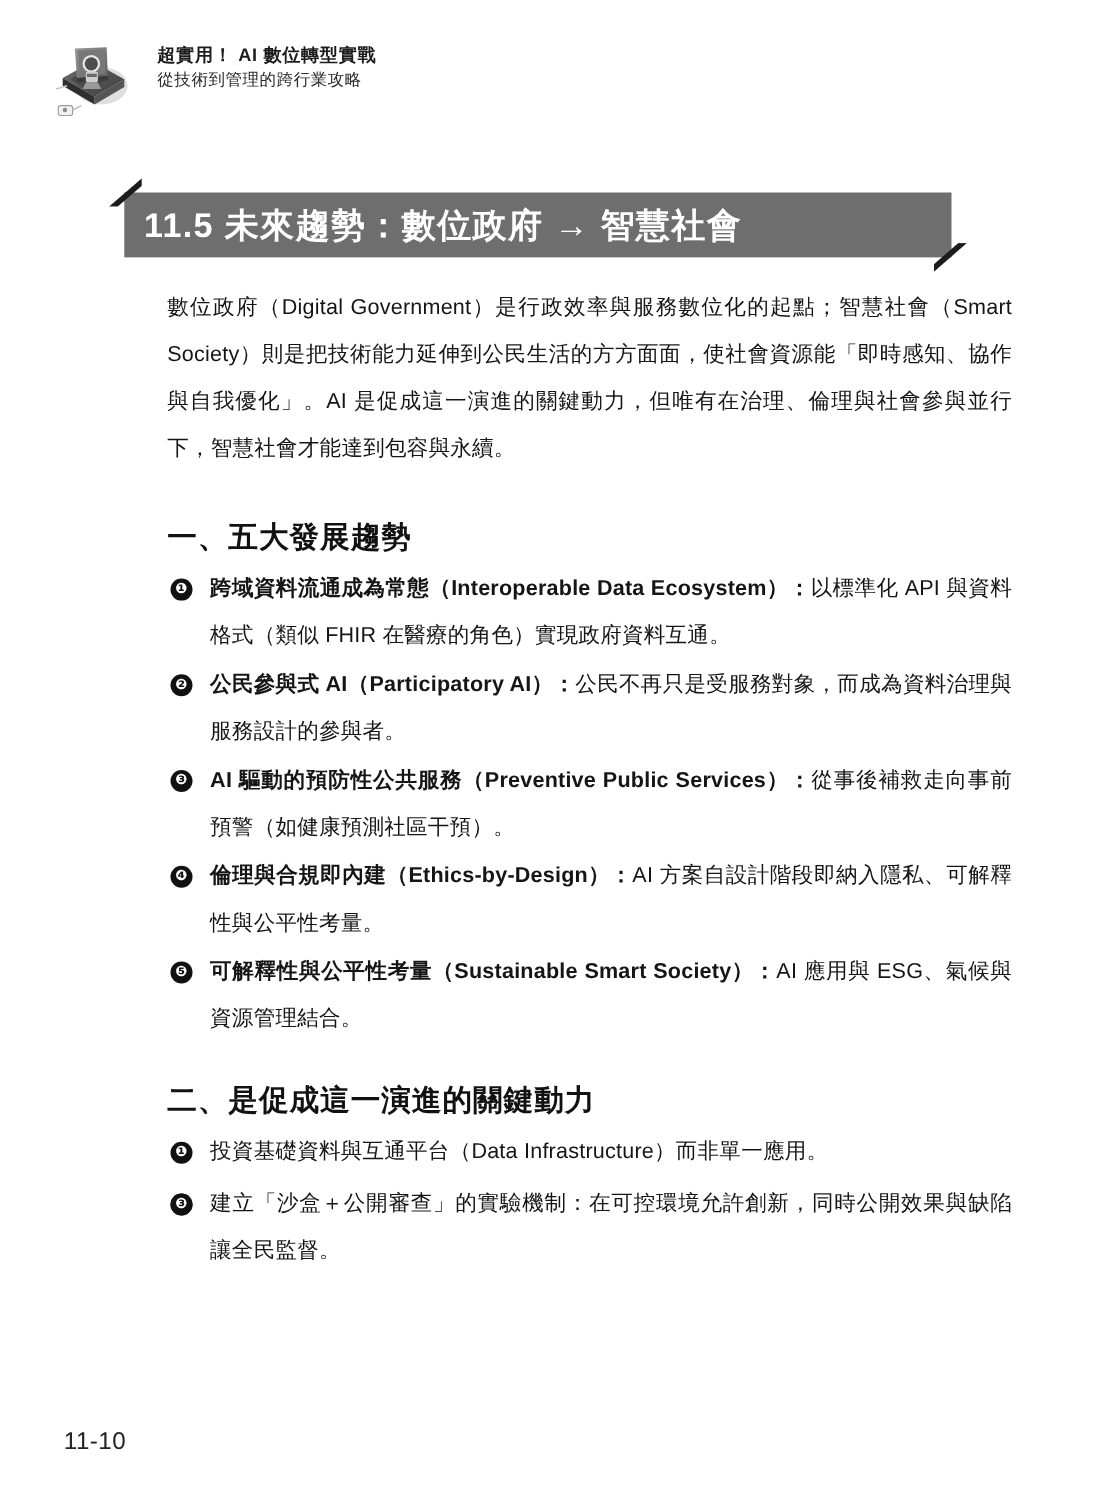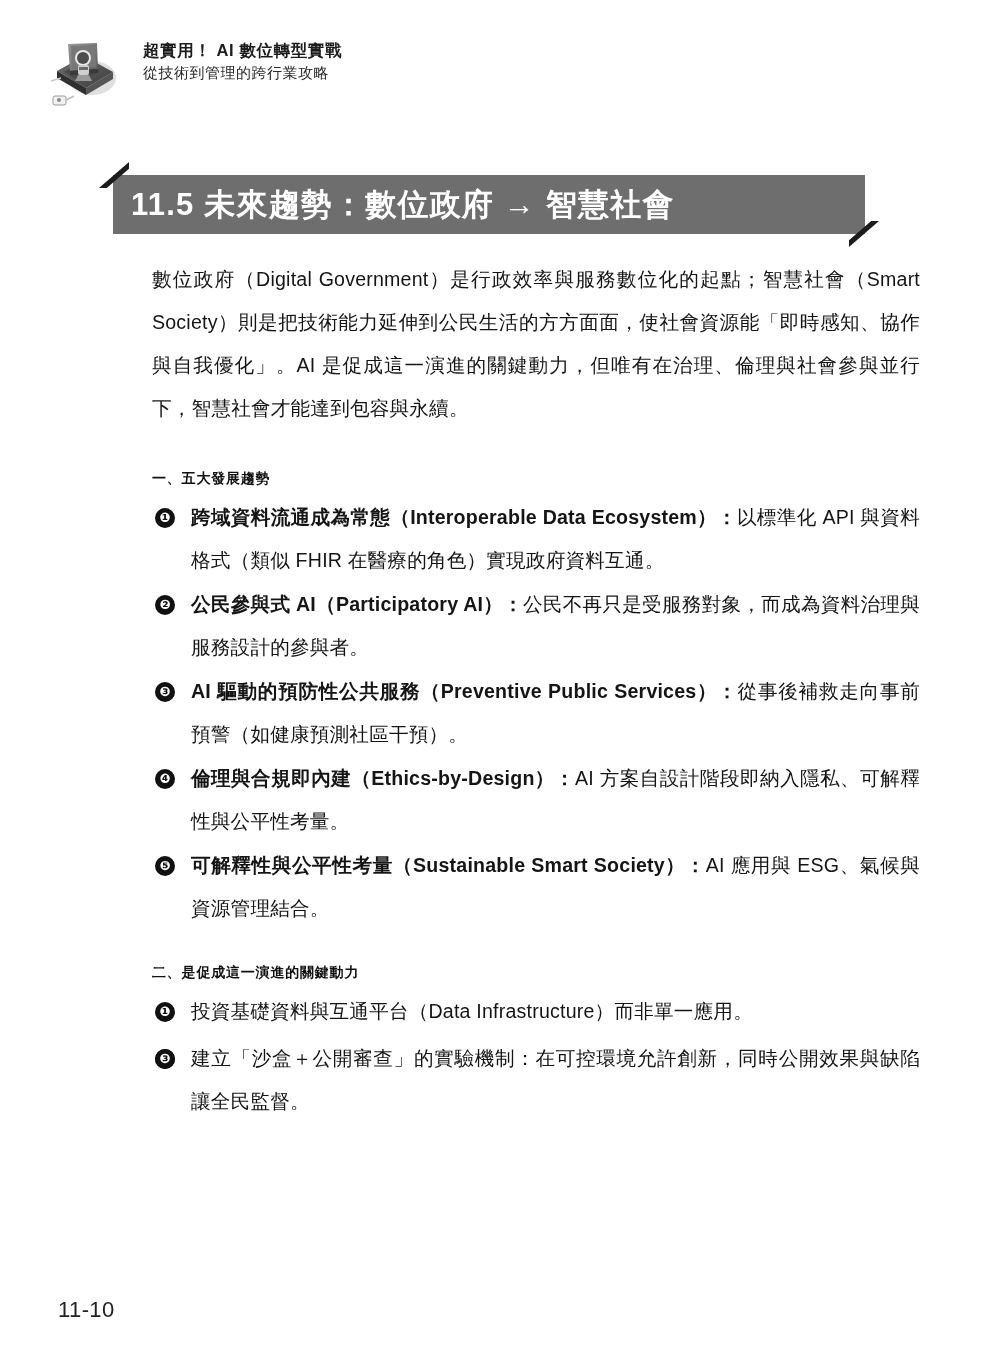--- a/index.html
+++ b/index.html
@@ -110,21 +110,21 @@
   .intro-paragraph {
     font-size: 19.6px;
     line-height: 43px;
     letter-spacing: 0.2px;
     text-align: justify;
     color: #151515;
     margin: 0;
   }
 
   .section-heading {
-    font-size: 14px;
+    font-size: 27px;
     font-weight: bold;
     letter-spacing: 0.8px;
     color: #111111;
     margin: 34px 0 8px 0;
   }
   .section-heading.first { margin-top: 40px; }
 
   .ordered-list {
     margin: 0;
     padding: 0;

